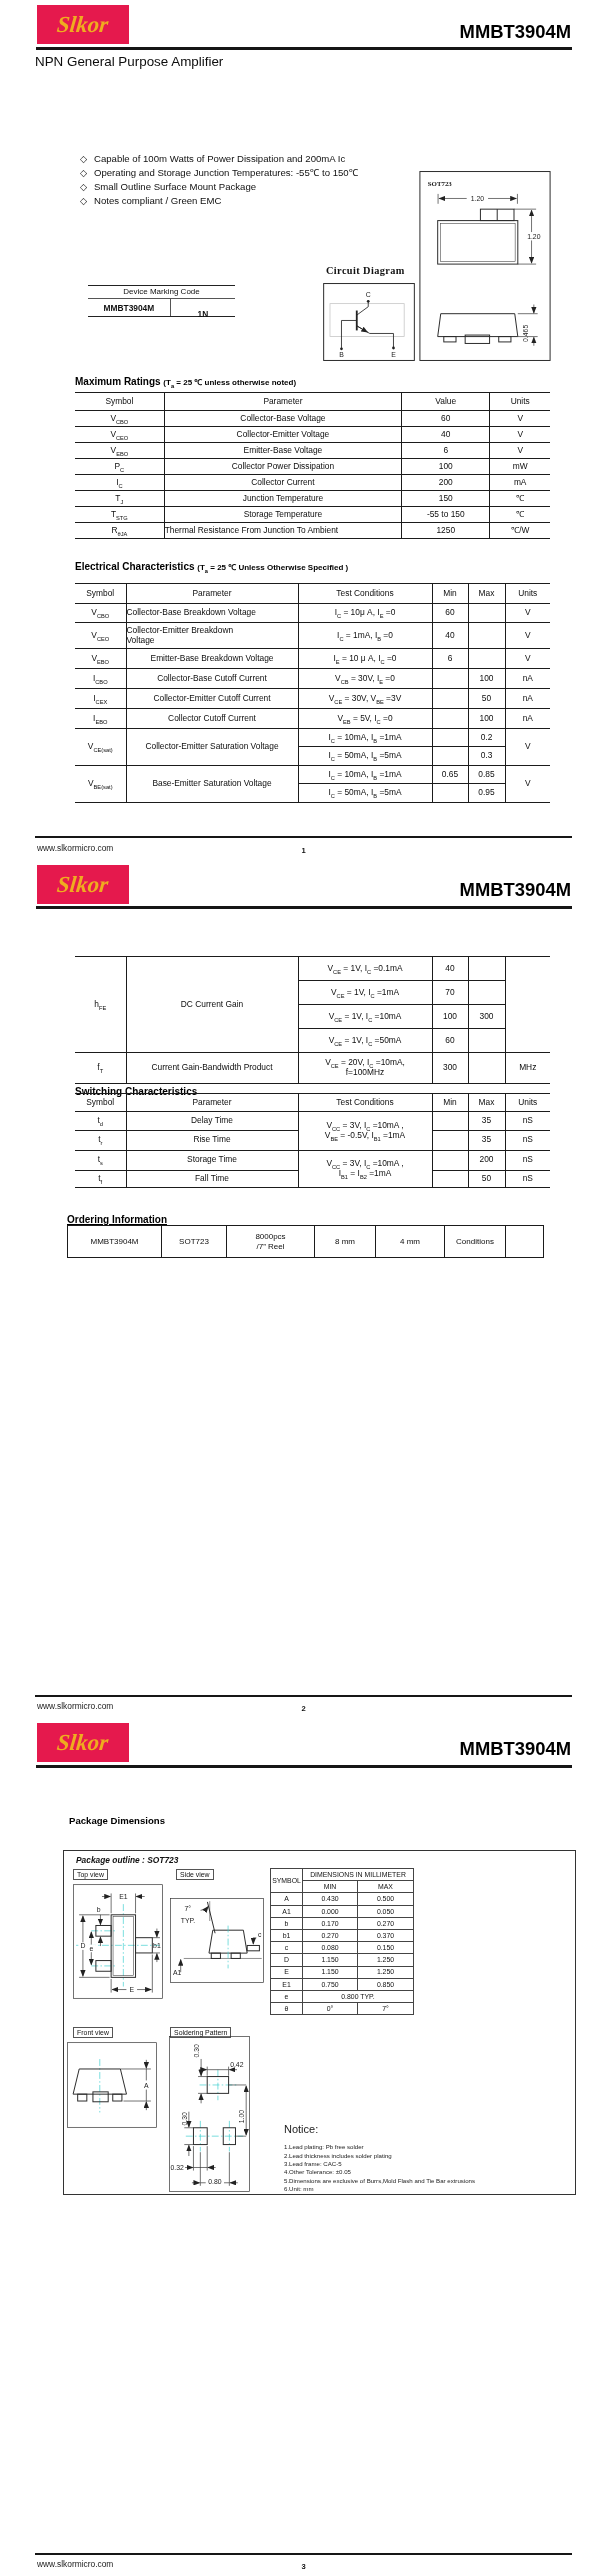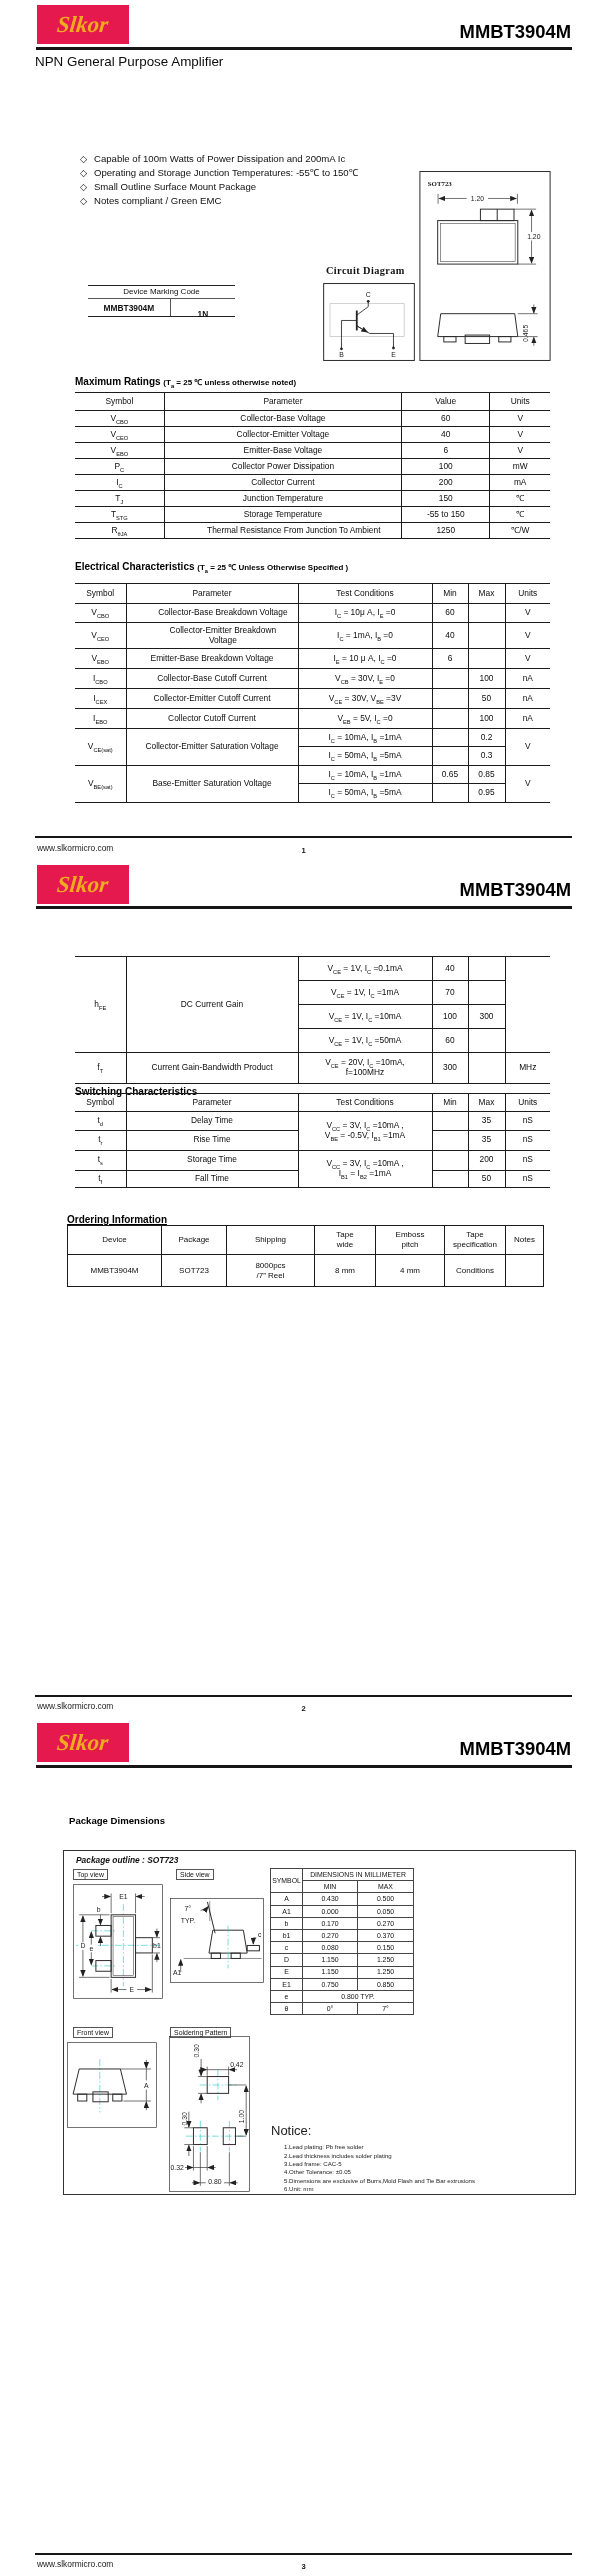--- a/index.html
+++ b/index.html
@@ -18,21 +18,21 @@
   .feat .dia{font-size:9.2px;margin-right:6.9px;}
   .sect-title{position:absolute;font-weight:bold;font-size:10px;color:#000;}
   .sect-note{font-size:8px;font-weight:bold;}
   .serif{font-family:"Liberation Serif",serif;}
   .circ-title{position:absolute;font-family:"Liberation Serif",serif;font-weight:bold;font-size:10.3px;letter-spacing:0.4px;}
   table{border-spacing:0;}
   .spec{position:absolute;border-collapse:collapse;table-layout:fixed;font-size:8.4px;text-align:center;color:#0d0d0d;}
   .spec td,.spec th{border:1.1px solid #1b1b1b;font-weight:normal;padding:0.8px 2.3px;line-height:1.18;vertical-align:middle;overflow:hidden;}
   .spec .eL{border-left:none;}
   .spec .eR{border-right:none;}
-  .spec .al{text-align:center;padding-left:24px;}
+  .spec .al{text-align:left;padding-left:0;}
   .pre{white-space:pre-line;}
   sub{font-size:5.7px;line-height:0;}
   .ordtbl{position:absolute;border-collapse:collapse;table-layout:fixed;font-size:8px;text-align:center;color:#0d0d0d;}
   .ordtbl td{border:1px solid #1b1b1b;padding:0.8px 1.5px;line-height:1.25;vertical-align:middle;}
   .marktbl{position:absolute;left:88px;top:285px;width:147px;border-top:1.1px solid #222;border-bottom:1.1px solid #222;font-size:8px;}
   .marktbl .mhead{height:12.2px;text-align:center;border-bottom:0.8px solid #555;line-height:12.2px;}
   .marktbl .mrow{display:flex;height:17px;font-weight:bold;font-size:8.4px;}
   .marktbl .mrow div{display:flex;align-items:center;justify-content:center;}
   .p3box{position:absolute;left:63px;top:1850px;width:513px;height:345px;border:1.5px solid #333;box-sizing:border-box;}
   .viewlab{position:absolute;border:0.8px solid #555;font-size:6.9px;padding:0.8px 3.1px;background:#fff;color:#111;}
@@ -427,32 +427,20 @@
     <colgroup>
         <col style="width:94px">
         <col style="width:65px">
         <col style="width:88px">
         <col style="width:61px">
         <col style="width:69px">
         <col style="width:61px">
         <col style="width:38px">
       </colgroup>
     <tbody>
-        <tr style="height:29px">
-      <td class="pre">Device</td>
-      <td class="pre">Package</td>
-      <td class="pre">Shipping</td>
-      <td class="pre">Tape
-wide</td>
-      <td class="pre">Emboss
-pitch</td>
-      <td class="pre">Tape
-specification</td>
-      <td class="pre">Notes</td>
-    </tr>
     <tr style="height:32px">
       <td>MMBT3904M</td>
       <td>SOT723</td>
       <td class="pre">8000pcs
 /7” Reel</td>
       <td>8 mm</td>
       <td>4 mm</td>
       <td>Conditions</td>
       <td></td>
     </tr>
@@ -683,21 +671,21 @@
           <td colspan="2">0.800  TYP.</td>
         </tr>
     <tr style="height:12.2px">
           <td>θ</td>
           <td>0°</td>
           <td>7°</td>
         </tr>
   </tbody>
     </table>
 
-  <div class="notice" style="left:271px;top:2123px;font-size:13px;">Notice:</div>
+  <div class="notice" style="left:284px;top:2123px;font-size:11px;">Notice:</div>
   <div class="notice" style="left:284px;top:2143px;">1.Lead plating: Pb free solder</div>
   <div class="notice" style="left:284px;top:2152px;">2.Lead thickness includes solder plating</div>
   <div class="notice" style="left:284px;top:2160px;">3.Lead frame: CAC-5</div>
   <div class="notice" style="left:284px;top:2168px;">4.Other Tolerance: ±0.05</div>
   <div class="notice" style="left:284px;top:2177px;">5.Dimensions are exclusive of Burrs,Mold Flash and Tie Bar extrusions</div>
   <div class="notice" style="left:284px;top:2185px;">6.Unit: mm</div>
 
   <div class="rule" style="left:35px;top:2553px;width:537px;height:2.3px;"></div>
   <div class="site" style="top:2559px;">www.slkormicro.com</div>
   <div class="pgnum" style="top:2562px;">3</div>

